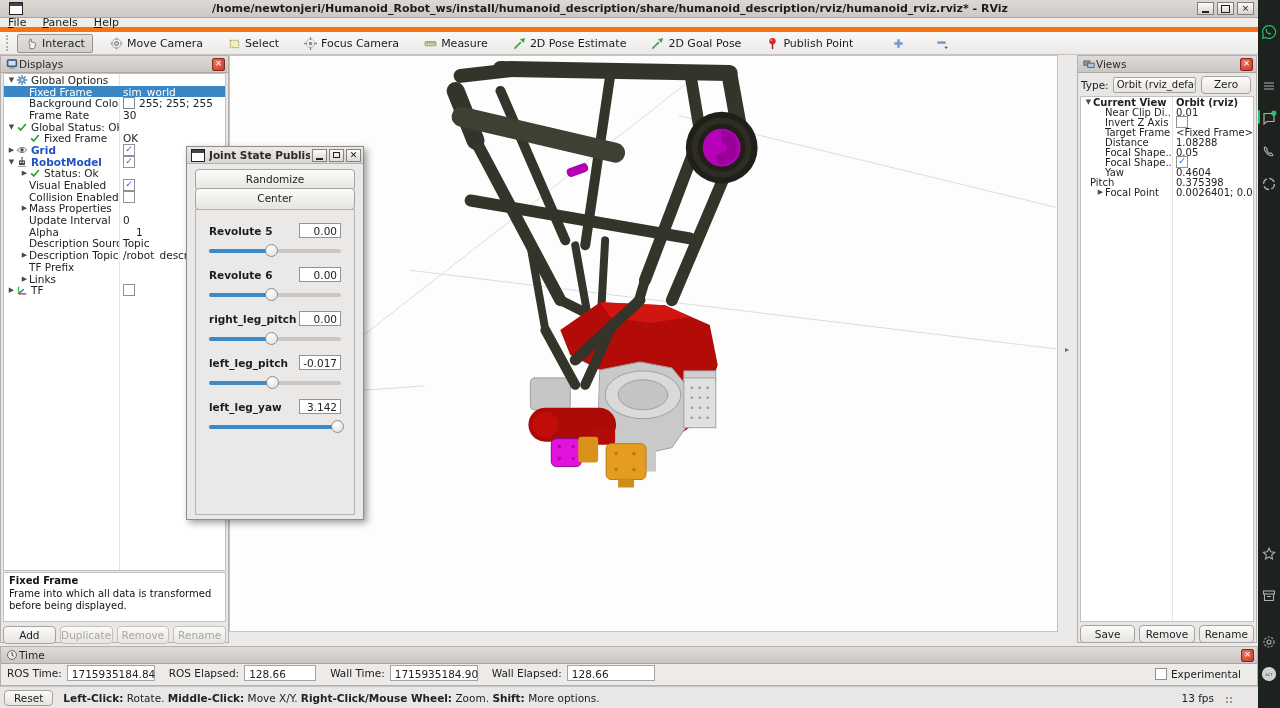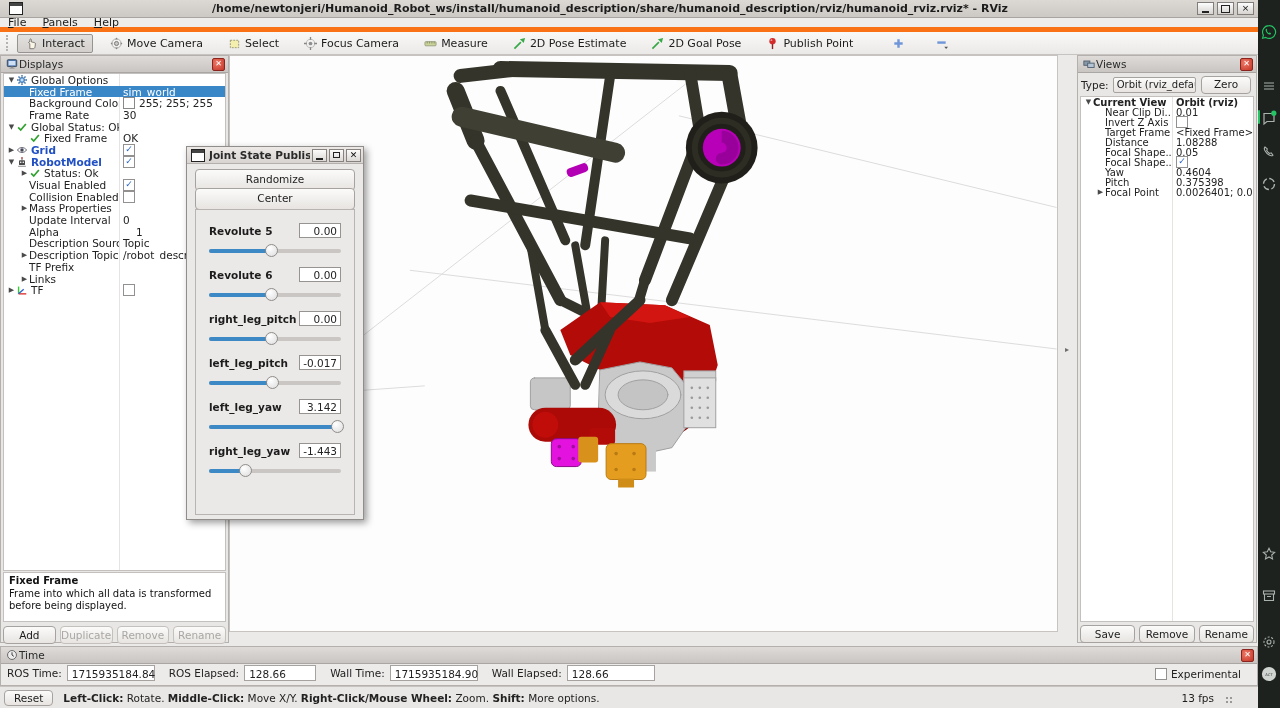--- a/index.html
+++ b/index.html
@@ -638,30 +638,20 @@
         <div class="sblock" style="top: 189px;">
           <div class="srow1">
             <span class="sname">left_leg_yaw</span>
             <span class="sval">3.142</span>
           </div>
           <div class="strack">
             <div class="sfill" style="width:97%"></div>
             <div class="shandle" style="left:calc(97% - 6px)"></div>
           </div>
         </div>
-        <div class="sblock" style="top: 233px;">
-          <div class="srow1">
-            <span class="sname">right_leg_yaw</span>
-            <span class="sval">-1.443</span>
-          </div>
-          <div class="strack">
-            <div class="sfill" style="width:27%"></div>
-            <div class="shandle" style="left:calc(27% - 6px)"></div>
-          </div>
-        </div>
       </div>
   </div>
 
   <div class="panel" id="viewsPanel">
     <div class="phead">
       <span class="ticon">
           <svg viewBox="0 0 14 14">
             <rect x="1" y="3.5" width="7" height="5" fill="#8899aa" stroke="#4a5a6a"></rect>
             <rect x="5.5" y="6" width="7.5" height="5" fill="#b5c4d4" stroke="#4a5a6a"></rect>
           </svg>
@@ -745,21 +735,21 @@
         <div class="trow" style="height: 10px;">
           <div class="lcell" style="width: 91px; padding-left: 15px;">
             <span class="exp"></span>
             <span class="tlabel">Yaw</span>
           </div>
           <div class="rcell">
             <span>0.4604</span>
           </div>
         </div>
         <div class="trow" style="height: 10px;">
-          <div class="lcell" style="width: 91px; padding-left: 15px;">
+          <div class="lcell" style="width: 91px; ">
             <span class="exp"></span>
             <span class="tlabel">Pitch</span>
           </div>
           <div class="rcell">
             <span>0.375398</span>
           </div>
         </div>
         <div class="trow" style="height: 10px;">
           <div class="lcell" style="width: 91px; padding-left: 15px;">
             <span class="exp">▶</span>

